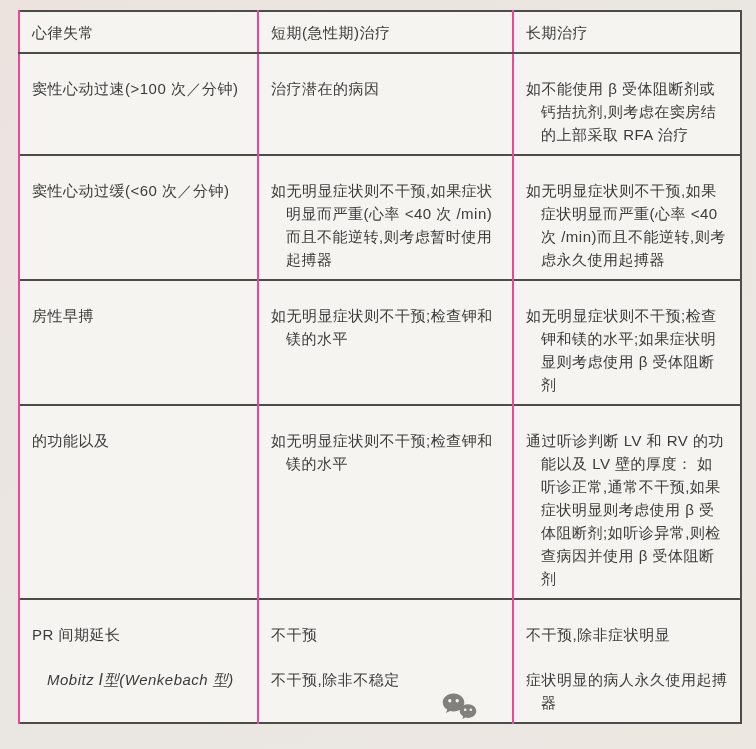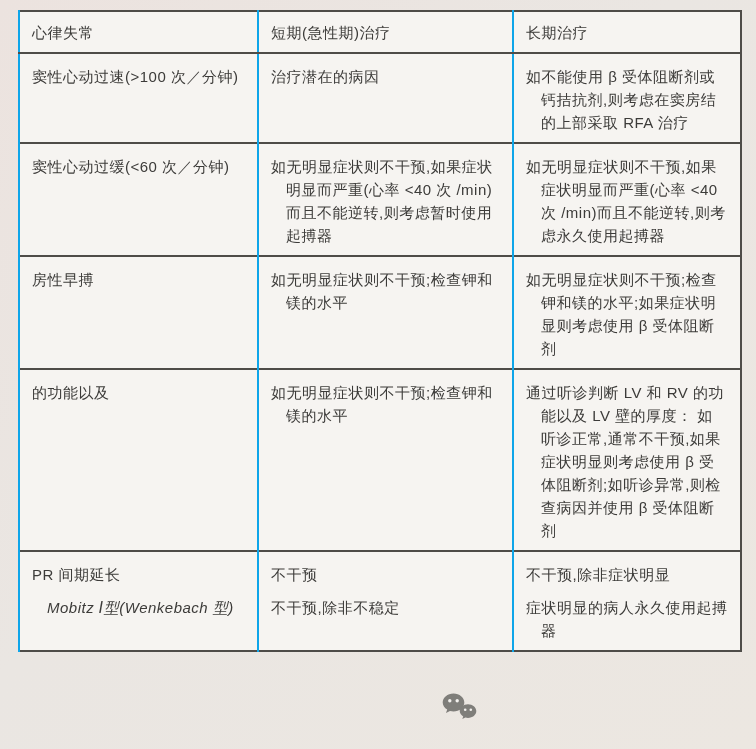--- a/index.html
+++ b/index.html
@@ -19,32 +19,32 @@
     background:#f6f4f1;
     border:2px solid #4e4c48;
     font-size:15px;
     line-height:23px;
     letter-spacing:0.5px;
   }
   .tx col.c1{width:239px;}
   .tx col.c2{width:255px;}
   .tx col.c3{width:228px;}
   .tx th,.tx td{
-    border-left:2px solid #0ea5e9;
+    border-left:2px solid #ec4899;
     vertical-align:top;
     text-align:left;
     font-weight:400;
     padding:11px 12px 8px 12px;
   }
   .tx th{padding-top:9px;}
   tr.rowstart td{border-top:2px solid #4e4c48;}
   .tx thead th{border-bottom:2px solid #4e4c48;}
   tr.gstart td{padding-bottom:2px;}
   tr.sub td{padding-top:2px;}
-  .hang{padding-left:1em;text-indent:-1em;}
+  .hang{padding-left:1em;text-indent:-1em;margin-top:12px;}
   .ind1{padding-left:15px;}
   .ind1.hang{padding-left:calc(15px + 1em);text-indent:-1em;font-style:italic;}
   .watermark{
     position:absolute;left:441px;top:692px;
     display:flex;align-items:center;gap:9px;
     pointer-events:none;
   }
   .wm-text{
     font-size:21px;
     color:#96938f;

